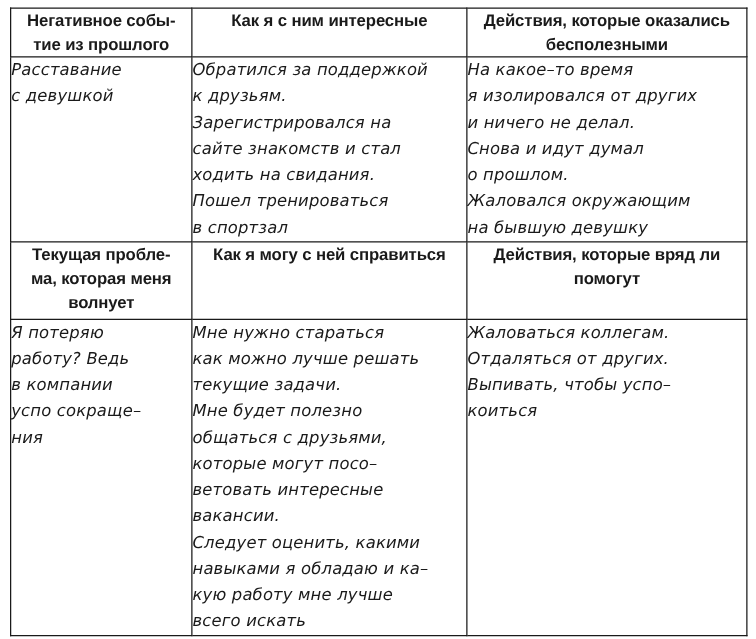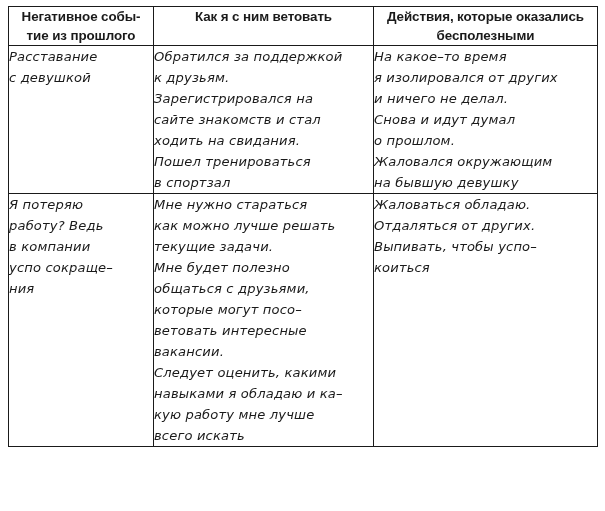--- a/index.html
+++ b/index.html
@@ -90,21 +90,21 @@
       <col class="col-useless">
     </colgroup>
     <tbody>
 
       <tr>
         <td class="header-cell">
           <span class="header-text">Негативное собы-
 тие из прошлого</span>
         </td>
         <td class="header-cell">
-          <span class="header-text">Как я с ним ветовать</span>
+          <span class="header-text">Как я с ним интересные</span>
         </td>
         <td class="header-cell">
           <span class="header-text">Действия, которые оказались
 бесполезными</span>
         </td>
       </tr>
 
       <tr class="row-past-body">
         <td class="body-cell">
           <span class="body-text">Расставание
@@ -123,20 +123,34 @@
           <span class="body-text">На какое–то время
 я изолировался от других
 и ничего не делал.
 Снова и идут думал
 о прошлом.
 Жаловался окружающим
 на бывшую девушку</span>
         </td>
       </tr>
 
+      <tr class="row-current-head">
+        <td class="header-cell">
+          <span class="header-text">Текущая пробле-
+ма, которая меня
+волнует</span>
+        </td>
+        <td class="header-cell">
+          <span class="header-text">Как я могу с ней справиться</span>
+        </td>
+        <td class="header-cell">
+          <span class="header-text">Действия, которые вряд ли
+помогут</span>
+        </td>
+      </tr>
 
       <tr class="row-current-body">
         <td class="body-cell">
           <span class="body-text">Я потеряю
 работу? Ведь
 в компании
 успо сокраще–
 ния</span>
         </td>
         <td class="body-cell">
@@ -147,21 +161,21 @@
 общаться с друзьями,
 которые могут посо–
 ветовать интересные
 вакансии.
 Следует оценить, какими
 навыками я обладаю и ка–
 кую работу мне лучше
 всего искать</span>
         </td>
         <td class="body-cell">
-          <span class="body-text">Жаловаться обладаю.
+          <span class="body-text">Жаловаться коллегам.
 Отдаляться от других.
 Выпивать, чтобы успо–
 коиться</span>
         </td>
       </tr>
 
     </tbody>
   </table>
 
 </div>

